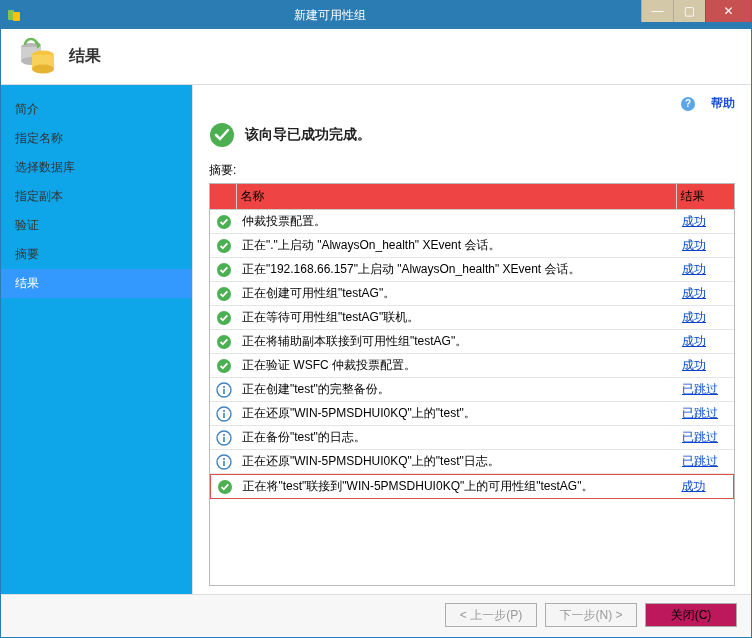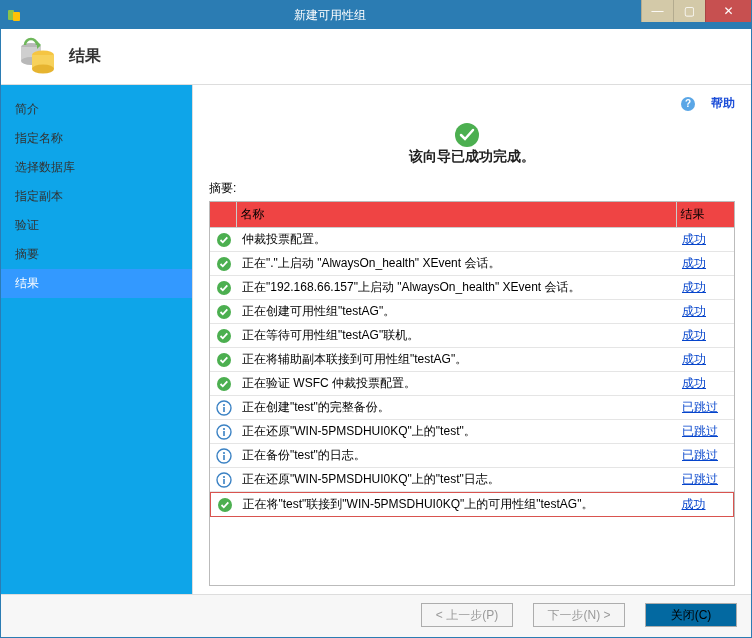--- a/index.html
+++ b/index.html
@@ -16,35 +16,35 @@
   .header .big-icon { width: 40px; height: 40px; margin-right: 12px; }
   .header .page-title { font-size: 16px; color: #333; font-weight: bold; }
   .body { flex: 1; display: flex; min-height: 0; }
   .sidebar { width: 192px; background: #0ea5e9; border-right: 1px solid #ddd; padding-top: 10px; }
   .sidebar-item { padding: 6px 14px; font-size: 12px; color: #333; cursor: pointer; }
   .sidebar-item.active { background: #3399ff; color: #fff; }
   .content { flex: 1; padding: 10px 16px 8px 16px; display: flex; flex-direction: column; min-width: 0; }
   .help-row { display: flex; justify-content: flex-end; align-items: center; margin-bottom: 6px; }
   .help-row a { color: #1d4ed8; text-decoration: none; margin-left: 16px; font-weight: bold; }
   .help-icon { width: 14px; height: 14px; border-radius: 50%; background: #5aa6e6; color: #fff; display: inline-flex; align-items: center; justify-content: center; font-size: 10px; font-weight: bold; }
-  .status-head { display: flex; align-items: center; margin: 4px 0 14px 0; flex-direction: column; }
+  .status-head { display: flex; align-items: center; margin: 4px 0 14px 0; }
   .status-head .status-icon { width: 26px; height: 26px; margin-right: 10px; }
   .status-head .status-text { font-size: 14px; font-weight: bold; color: #222; }
   .summary-label { font-size: 12px; margin-bottom: 4px; }
   .table-wrap { border: 1px solid #bbb; flex: 1; overflow: hidden; display: flex; flex-direction: column; }
   table { width: 100%; border-collapse: collapse; table-layout: fixed; }
   thead th { background: #ef4444; border-bottom: 1px solid #ccc; border-right: 1px solid #ccc; text-align: left; padding: 4px 4px; font-weight: normal; font-size: 12px; }
   thead th:last-child { border-right: none; }
   tbody td { border-bottom: 1px solid #e5e5e5; padding: 3px 6px; font-size: 12px; vertical-align: middle; white-space: nowrap; overflow: hidden; text-overflow: ellipsis; }
   .col-icon { width: 26px; }
   .col-result { width: 58px; }
   .row-icon { width: 16px; height: 16px; display: block; }
   .result-link { color: #0645cc; text-decoration: underline; cursor: pointer; }
-  .footer { padding: 8px 14px 10px 0; display: flex; justify-content: flex-end; gap: 20px; border-top: 1px solid #ddd; background: #f7f7f7; }
-  .btn { min-width: 92px; height: 24px; border: 1px solid #adadad; background: #0369a1; font-size: 12px; padding: 0 10px; cursor: pointer; }
+  .footer { padding: 8px 14px 10px 0; display: flex; justify-content: flex-end; gap: 8px; border-top: 1px solid #ddd; background: #f7f7f7; }
+  .btn { min-width: 92px; height: 24px; border: 1px solid #adadad; background: #be185d; font-size: 12px; padding: 0 10px; cursor: pointer; }
   .btn:disabled { color: #999; background: #f5f5f5; cursor: default; }
   tbody { display: block; }
   thead, tbody tr { display: table; width: 100%; table-layout: fixed; }
   .tbody-scroll { overflow-y: auto; flex: 1; }
 </style>
 </head>
 <body>
 
 <div class="window">
 

